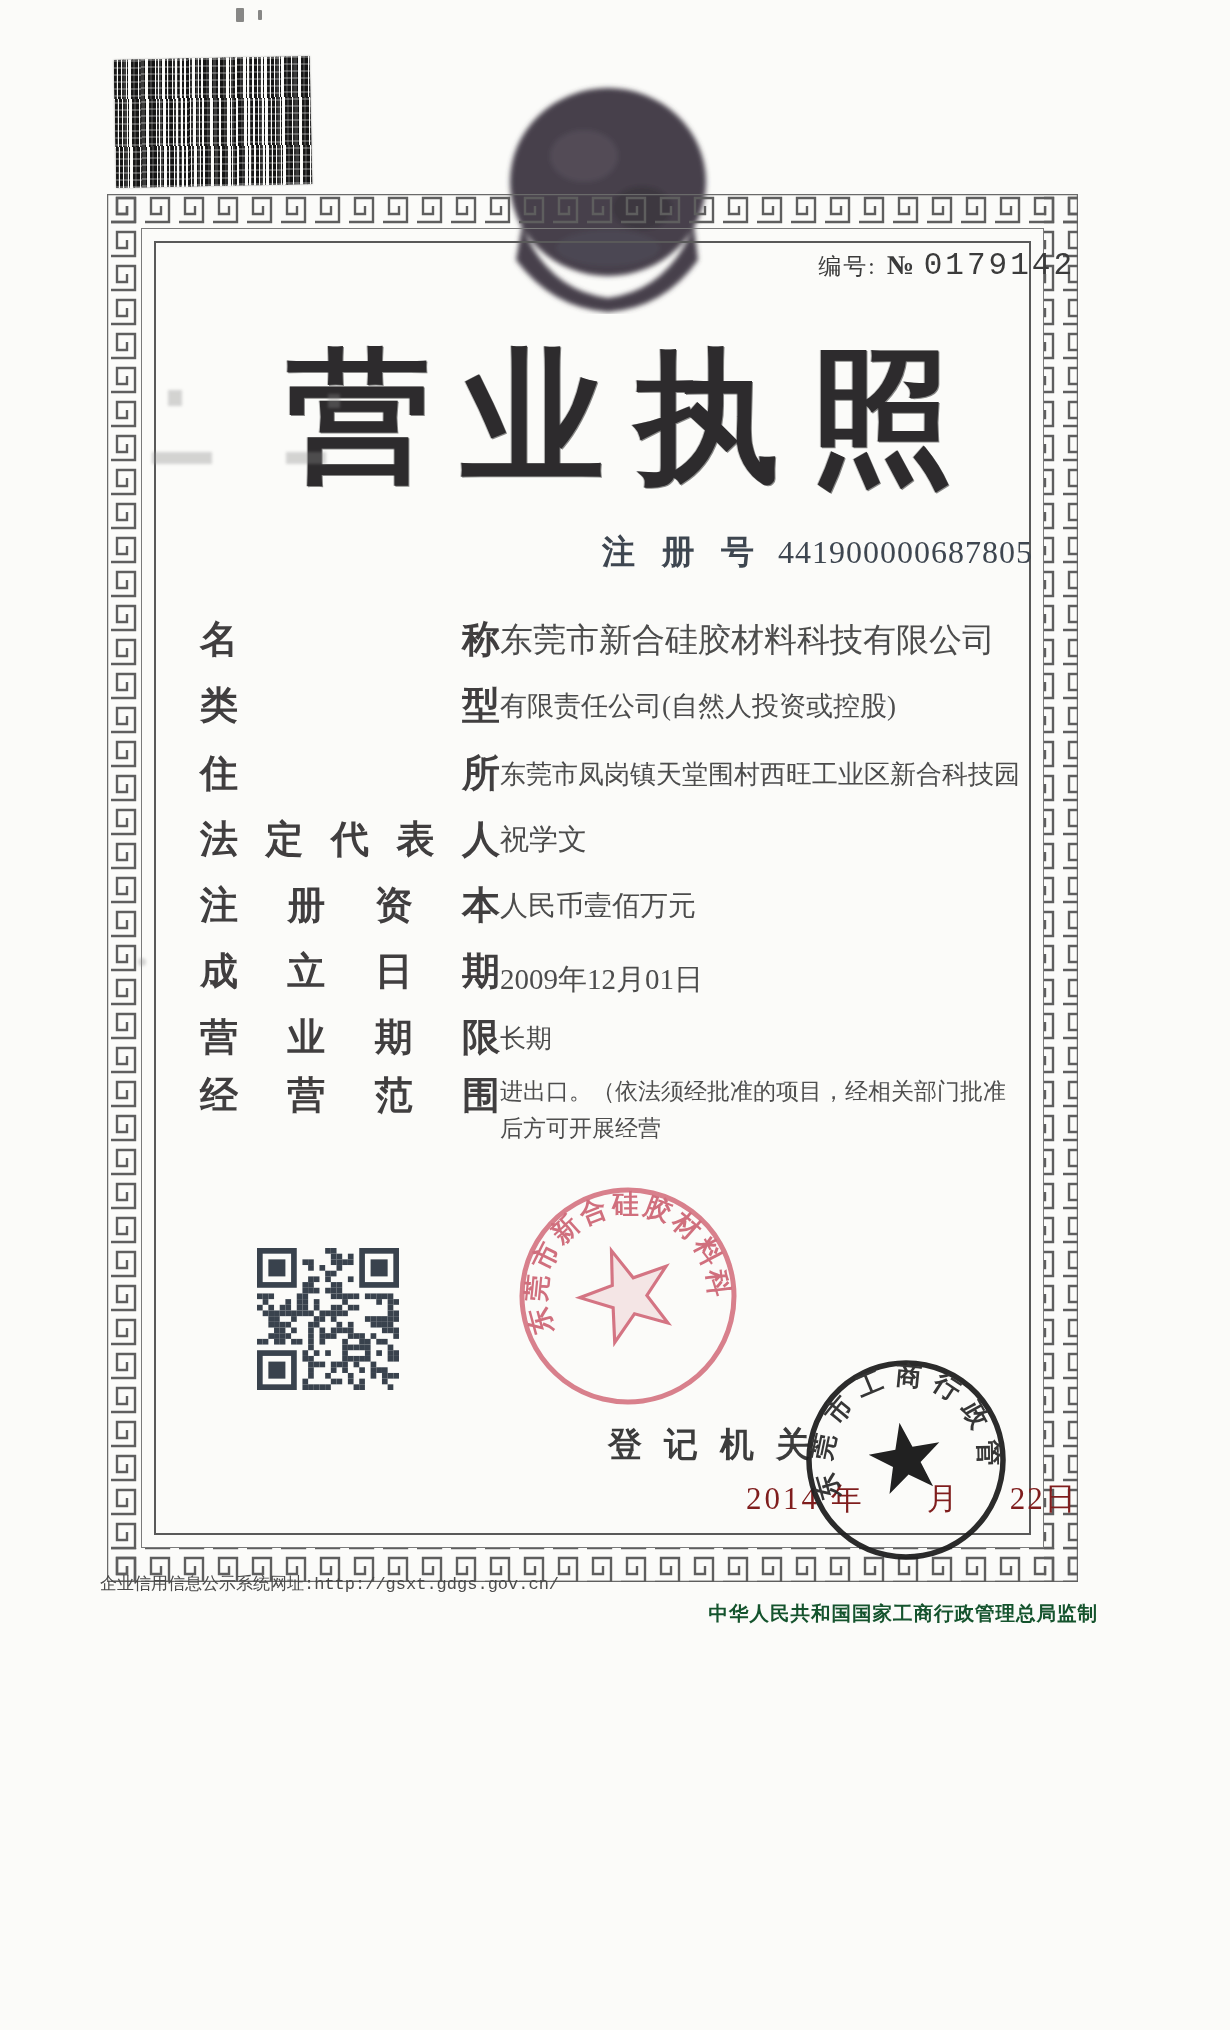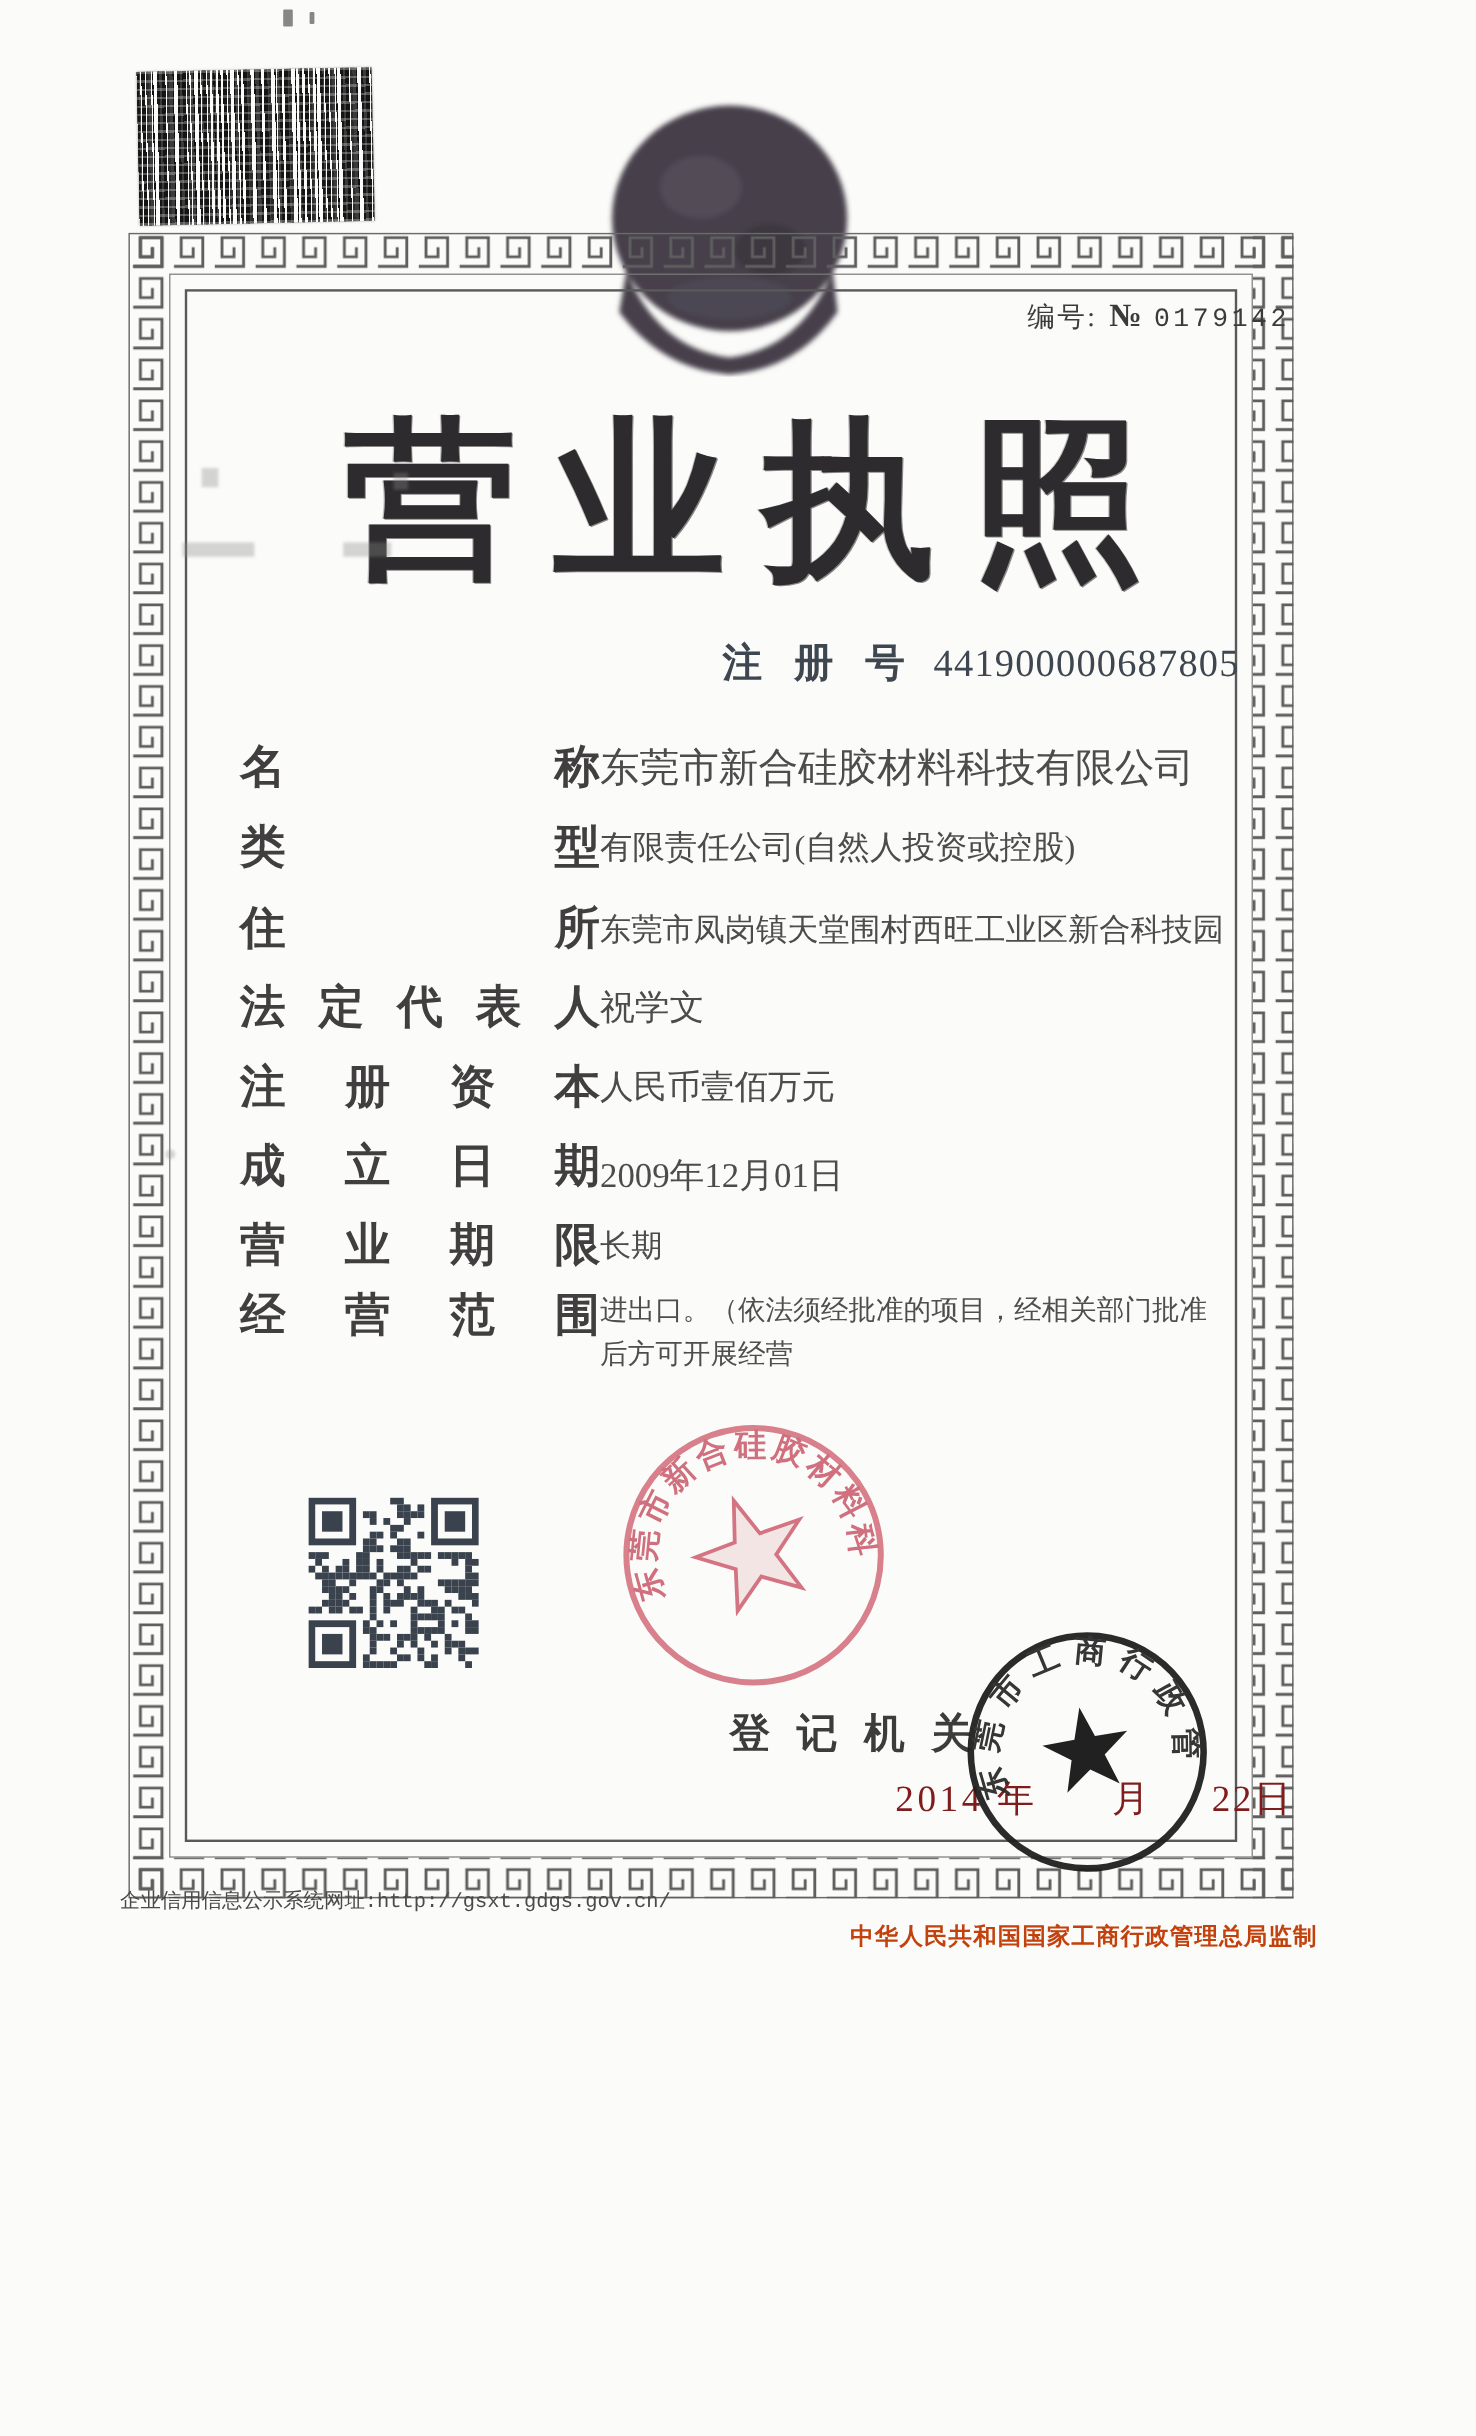--- a/index.html
+++ b/index.html
@@ -17,21 +17,21 @@
   .emblem{position:absolute;left:492px;top:78px;width:232px;height:236px;}
 
   
   .frame{position:absolute;left:107px;top:194px;width:971px;height:1388px;}
 
   
   .serial{position:absolute;left:810px;top:248px;width:265px;display:flex;align-items:baseline;
           justify-content:flex-end;gap:10px;color:#3b3b3b;}
   .serial .lbl{font-size:23px;letter-spacing:2px;}
   .serial .sym{font-size:27px;font-weight:bold;}
-  .serial .num{font-size:22px;letter-spacing:3px;font-family:"Liberation Mono","DejaVu Sans Mono",monospace;}
+  .serial .num{font-size:31px;letter-spacing:3px;font-family:"Liberation Mono","DejaVu Sans Mono",monospace;}
 
   .title{position:absolute;left:287px;top:322px;width:666px;height:170px;
          font-family:"Liberation Sans","DejaVu Sans",sans-serif;
          font-size:143px;font-weight:900;color:#2d2b2d;
          text-shadow:1px 1px 0 rgba(40,40,40,.55), -1px 0 0 rgba(40,40,40,.3);}
   .justify-chars{display:flex;justify-content:space-between;}
 
   .regno-row{position:absolute;left:602px;top:530px;display:flex;align-items:baseline;color:#3e4650;}
   .regno-label{width:152px;font-size:33px;font-weight:600;}
   .regno-value{margin-left:24px;font-size:32px;letter-spacing:1px;text-align:center;}
@@ -58,21 +58,21 @@
   .registrar{position:absolute;left:608px;top:1422px;width:202px;font-size:34px;font-weight:600;color:#3c3c3c;}
   .issue-date{position:absolute;left:746px;top:1478px;z-index:3;font-size:31px;color:#7f1d1d;
               display:flex;align-items:baseline;}
   .issue-date .y{letter-spacing:3px;}
   .issue-date .m{margin-left:62px;}
   .issue-date .d{margin-left:52px;letter-spacing:2px;}
 
   
   .footer-left{position:absolute;left:100px;top:1572px;font-size:17px;color:#4a4a4a;
                font-family:"Liberation Mono","DejaVu Sans Mono",monospace;letter-spacing:0;}
-  .footer-right{position:absolute;right:152px;top:1600px;font-size:19.5px;color:#c2410c;
+  .footer-right{position:absolute;right:152px;top:1600px;font-size:19.5px;color:#14532d;
                 font-weight:600;letter-spacing:1px;}
 
   .smudge{position:absolute;background:#8a8a8a;opacity:.35;filter:blur(1.5px);}
 </style>
 </head>
 <body>
 
 <div class="page">
 
   <div class="speck" style="left:236px;top:8px;width:8px;height:14px;"></div>

